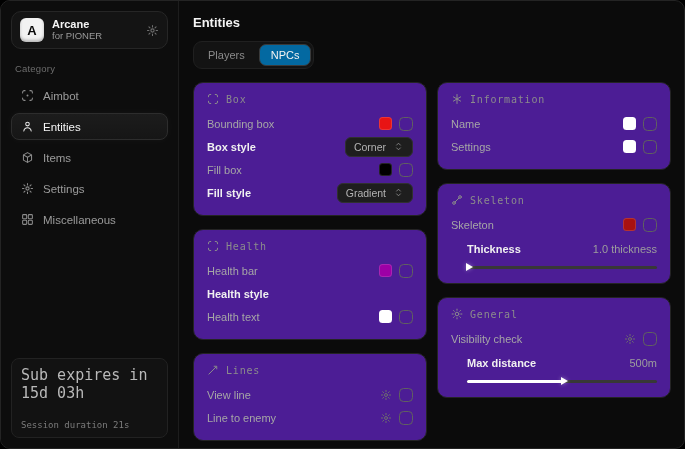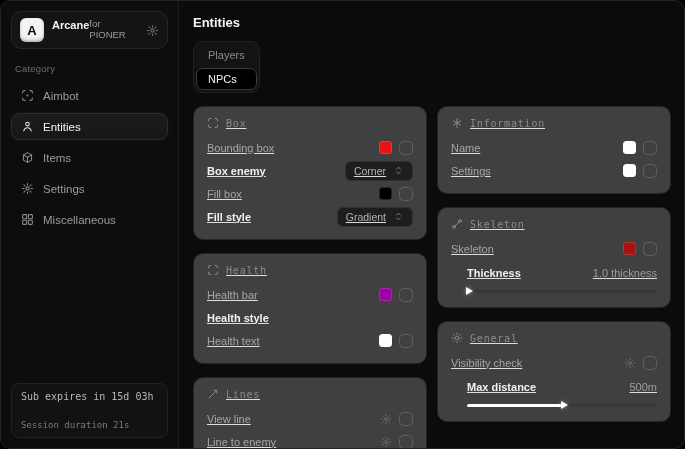--- a/index.html
+++ b/index.html
@@ -19,21 +19,21 @@
   .brand-card {
     background:#141414; border:1px solid #262626; border-radius:10px;
     display:flex; align-items:center; gap:8px; padding:6px 8px;
   }
   .logo {
     width:24px; height:24px; border-radius:6px; background:#f2f2f2;
     color:#0a0a0a; font-weight:bold; font-size:13px;
     display:flex; align-items:center; justify-content:center;
     box-shadow:inset 0 -2px 3px rgba(0,0,0,.25);
   }
-  .brand-text { display:flex; flex-direction:row; line-height:1.15; flex:1; }
+  .brand-text { display:flex; flex-direction:column; line-height:1.15; flex:1; }
   .brand-name { font-size:11px; font-weight:bold; color:#f5f5f5; }
   .brand-sub  { font-size:9.5px; color:#9a9a9a; }
   .brand-gear { color:#6f6f6f; display:flex; cursor:pointer; }
   .category {
     font-size:9.5px; color:#6d6d6d; margin:14px 4px 8px 4px; letter-spacing:.02em;
   }
   .nav { display:flex; flex-direction:column; gap:4px; }
   .nav-item {
     display:flex; align-items:center; gap:9px;
     padding:6px 9px; border-radius:8px; border:1px solid transparent;
@@ -44,40 +44,39 @@
     background:linear-gradient(180deg,#1c1c1c,#161616);
     border-color:#2d2d2d; color:#f5f5f5;
     box-shadow:0 0 8px rgba(255,255,255,.04);
   }
   .nav-item.active .ic { color:#e8e8e8; }
   .sidebar-footer {
     margin-top:auto; background:#121212; border:1px solid #222;
     border-radius:8px; padding:7px 9px;
     font-family:"DejaVu Sans Mono",monospace;
   }
-  .foot1 { font-size:10px; color:#b9b9b9; }
+  .foot1 { font-size:15px; color:#b9b9b9; }
   .foot2 { font-size:9px; color:#7c7c7c; margin-top:18px; }
   
   .main { flex:1; padding:14px 13px 12px 14px; display:flex; flex-direction:column; }
   .page-title { font-size:13px; font-weight:bold; color:#f5f5f5; margin-bottom:11px; }
   .tabs {
     display:inline-flex; gap:2px; background:#131313; border:1px solid #202020;
-    border-radius:9px; padding:2px; align-self:flex-start; margin-bottom:13px;flex-direction:column;
+    border-radius:9px; padding:2px; align-self:flex-start; margin-bottom:13px;
   }
   .tab {
     font-size:11px; color:#8b8b8b; padding:4px 11px; border-radius:7px;
     border:1px solid transparent; cursor:pointer;
   }
-  .tab.active { background:#000000; border-color:#3a3a3a; color:#f2f2f2; }
+  .tab.active { background:#0369a1; border-color:#3a3a3a; color:#f2f2f2; }
   .columns { display:flex; gap:10px; align-items:flex-start; }
   .col { flex:1; display:flex; flex-direction:column; gap:13px; min-width:0; }
   .card {
-    background:#404040; border:1px solid #242424; border-radius:10px;
+    background:#4c1d95; border:1px solid #242424; border-radius:10px;
     padding:10px 13px 11px 13px;
-    text-decoration:underline;
   }
   .card-head {
     display:flex; align-items:center; gap:7px; margin-bottom:7px;
     color:#8c8c8c; font-family:"DejaVu Sans Mono",monospace;
     font-size:10px; letter-spacing:.08em;
   }
   .card-head .ic { display:flex; color:#8c8c8c; }
   .row {
     display:flex; align-items:center; justify-content:space-between;
     min-height:23px; gap:8px;
@@ -214,21 +213,21 @@
               <span>Box</span>
             </div>
             <div class="row">
               <span class="row-label">Bounding box</span>
               <div class="row-right">
                 <span class="swatch" style="background: rgb(232, 20, 20);"></span>
                 <span class="checkbox"></span>
               </div>
             </div>
             <div class="row">
-              <span class="row-label em">Box enemy</span>
+              <span class="row-label em">Box style</span>
               <div class="row-right">
                 <div class="dropdown">
                   <span>Corner</span>
                   <span class="ic">
                     <svg width="11" height="11" viewBox="0 0 16 16" fill="none" stroke="currentColor" stroke-width="1.3" stroke-linecap="round" stroke-linejoin="round">
                       <path d="M5.2 6 8 3.2 10.8 6M5.2 10 8 12.8 10.8 10"></path>
                     </svg>
                   </span>
                 </div>
               </div>

